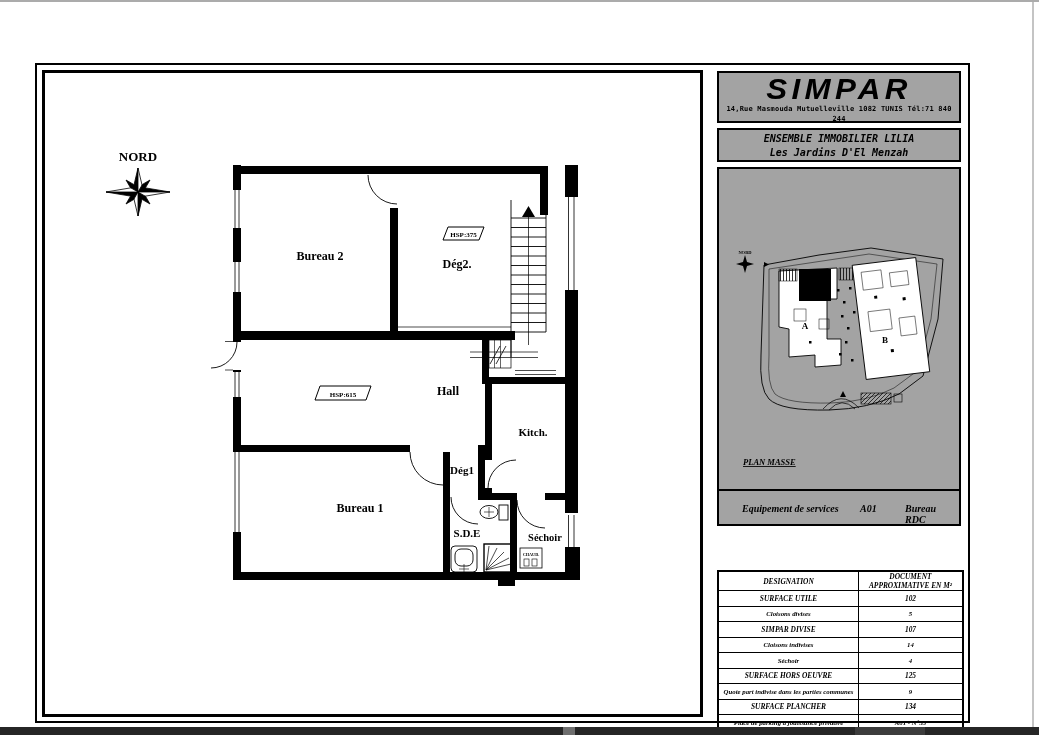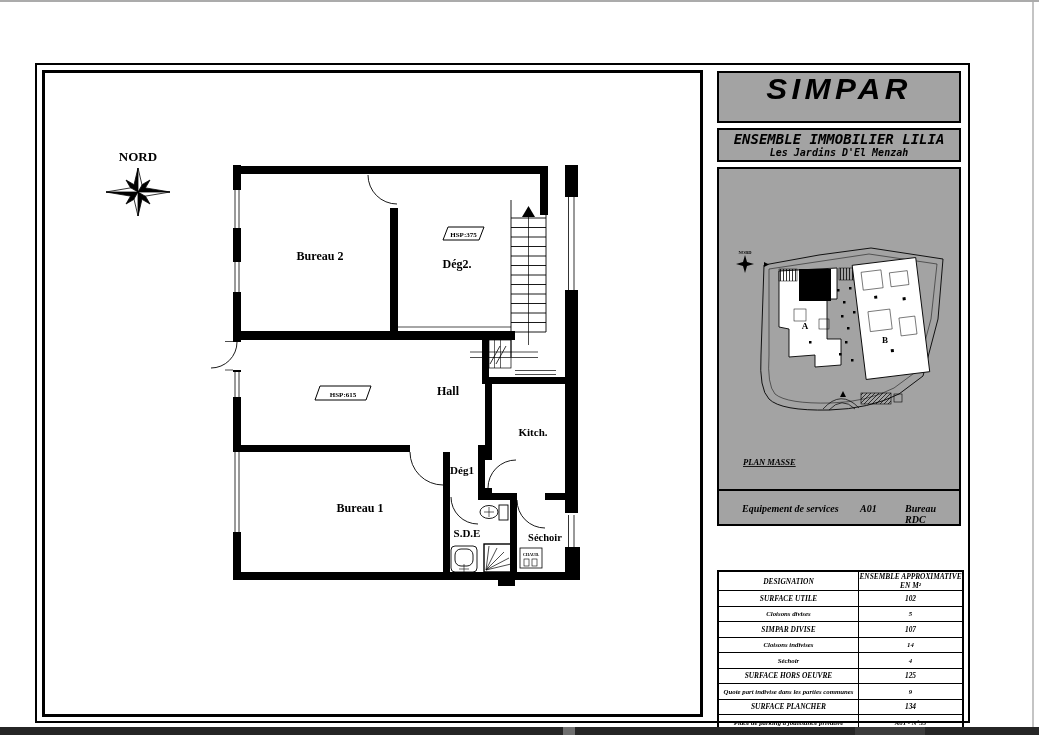--- a/index.html
+++ b/index.html
@@ -9,21 +9,21 @@
   .edge-right{position:absolute;left:1032px;top:2px;width:2px;height:725px;background:#c4c4c4;}
   .frame{position:absolute;left:35px;top:63px;width:935px;height:660px;border:2px solid #000;box-sizing:border-box;background:#fff;}
   .planbox{position:absolute;left:42px;top:70px;width:661px;height:647px;border:3px solid #000;box-sizing:border-box;background:#fff;}
   .rbox{position:absolute;border:2px solid #000;box-sizing:border-box;background:#a3a3a3;}
   #simpar-box{left:717px;top:71px;width:244px;height:52px;text-align:center;}
   .logo{font-family:"Liberation Sans", sans-serif;font-weight:bold;font-style:italic;
         font-size:29px;line-height:30px;letter-spacing:4px;margin-top:1px;transform:scaleX(1.08);}
   .addr{font-family:"DejaVu Sans Mono", monospace;font-weight:bold;font-size:7px;letter-spacing:0.2px;line-height:10px;}
   #lilia-box{left:717px;top:128px;width:244px;height:34px;text-align:center;
              font-family:"DejaVu Sans Mono", monospace;font-weight:bold;font-style:italic;}
-  .lilia-1{font-size:14px;line-height:14px;margin-top:2px;text-align:center;}
+  .lilia-1{font-size:10px;line-height:14px;margin-top:2px;text-align:center;}
   .lilia-2{font-size:10px;line-height:13px;}
   #siteplan-box{left:717px;top:167px;width:244px;height:338px;}
   #equip-box{left:717px;top:489px;width:244px;height:37px;
              font-weight:bold;font-style:italic;font-size:10px;}
   #equip-box span{position:absolute;top:12px;}
   .eq-label{left:23px;}
   .eq-unit{left:141px;}
   .eq-level{left:186px;}
   #surface-table{position:absolute;left:717px;top:558px;width:244px;height:159px;
                  border-collapse:collapse;table-layout:fixed;}
@@ -211,20 +211,21 @@
       <text x="360" y="512" font-size="12" text-anchor="middle">Bureau 1</text>
       <text x="467" y="537" font-size="11" text-anchor="middle">S.D.E</text>
       <text x="545" y="541" font-size="10.5" text-anchor="middle">Séchoir</text>
       <text x="531" y="556" font-size="4.2" text-anchor="middle">CHAUD.</text>
     </g>
   </svg>
 
 
   <div class="rbox" id="simpar-box">
     <div class="logo">SIMPAR</div>
+    <div class="addr">14,Rue Masmouda Mutuelleville 1082 TUNIS Tél:71 840 244</div>
   </div>
 
   <div class="rbox" id="lilia-box">
     <div class="lilia-1">ENSEMBLE IMMOBILIER LILIA</div>
     <div class="lilia-2">Les Jardins D'El Menzah</div>
   </div>
 
   <div class="rbox" id="siteplan-box"></div>
 
   <svg id="siteplan-svg" width="240" height="334" viewBox="0 0 240 334">
@@ -290,21 +291,21 @@
   <div class="rbox" id="equip-box">
     <span class="eq-label">Equipement de services</span>
     <span class="eq-unit">A01</span>
     <span class="eq-level">Bureau RDC</span>
   </div>
 
   <table id="surface-table">
     <tbody>
         <tr class="emph">
       <td class="col-des">DESIGNATION</td>
-      <td class="col-val">ENSEMBLE APPROXIMATIVE EN M²</td>
+      <td class="col-val">DOCUMENT APPROXIMATIVE EN M²</td>
     </tr>
     <tr class="emph">
       <td>SURFACE UTILE</td>
       <td>102</td>
     </tr>
     <tr>
       <td>Cloisons divises</td>
       <td>5</td>
     </tr>
     <tr class="emph">

